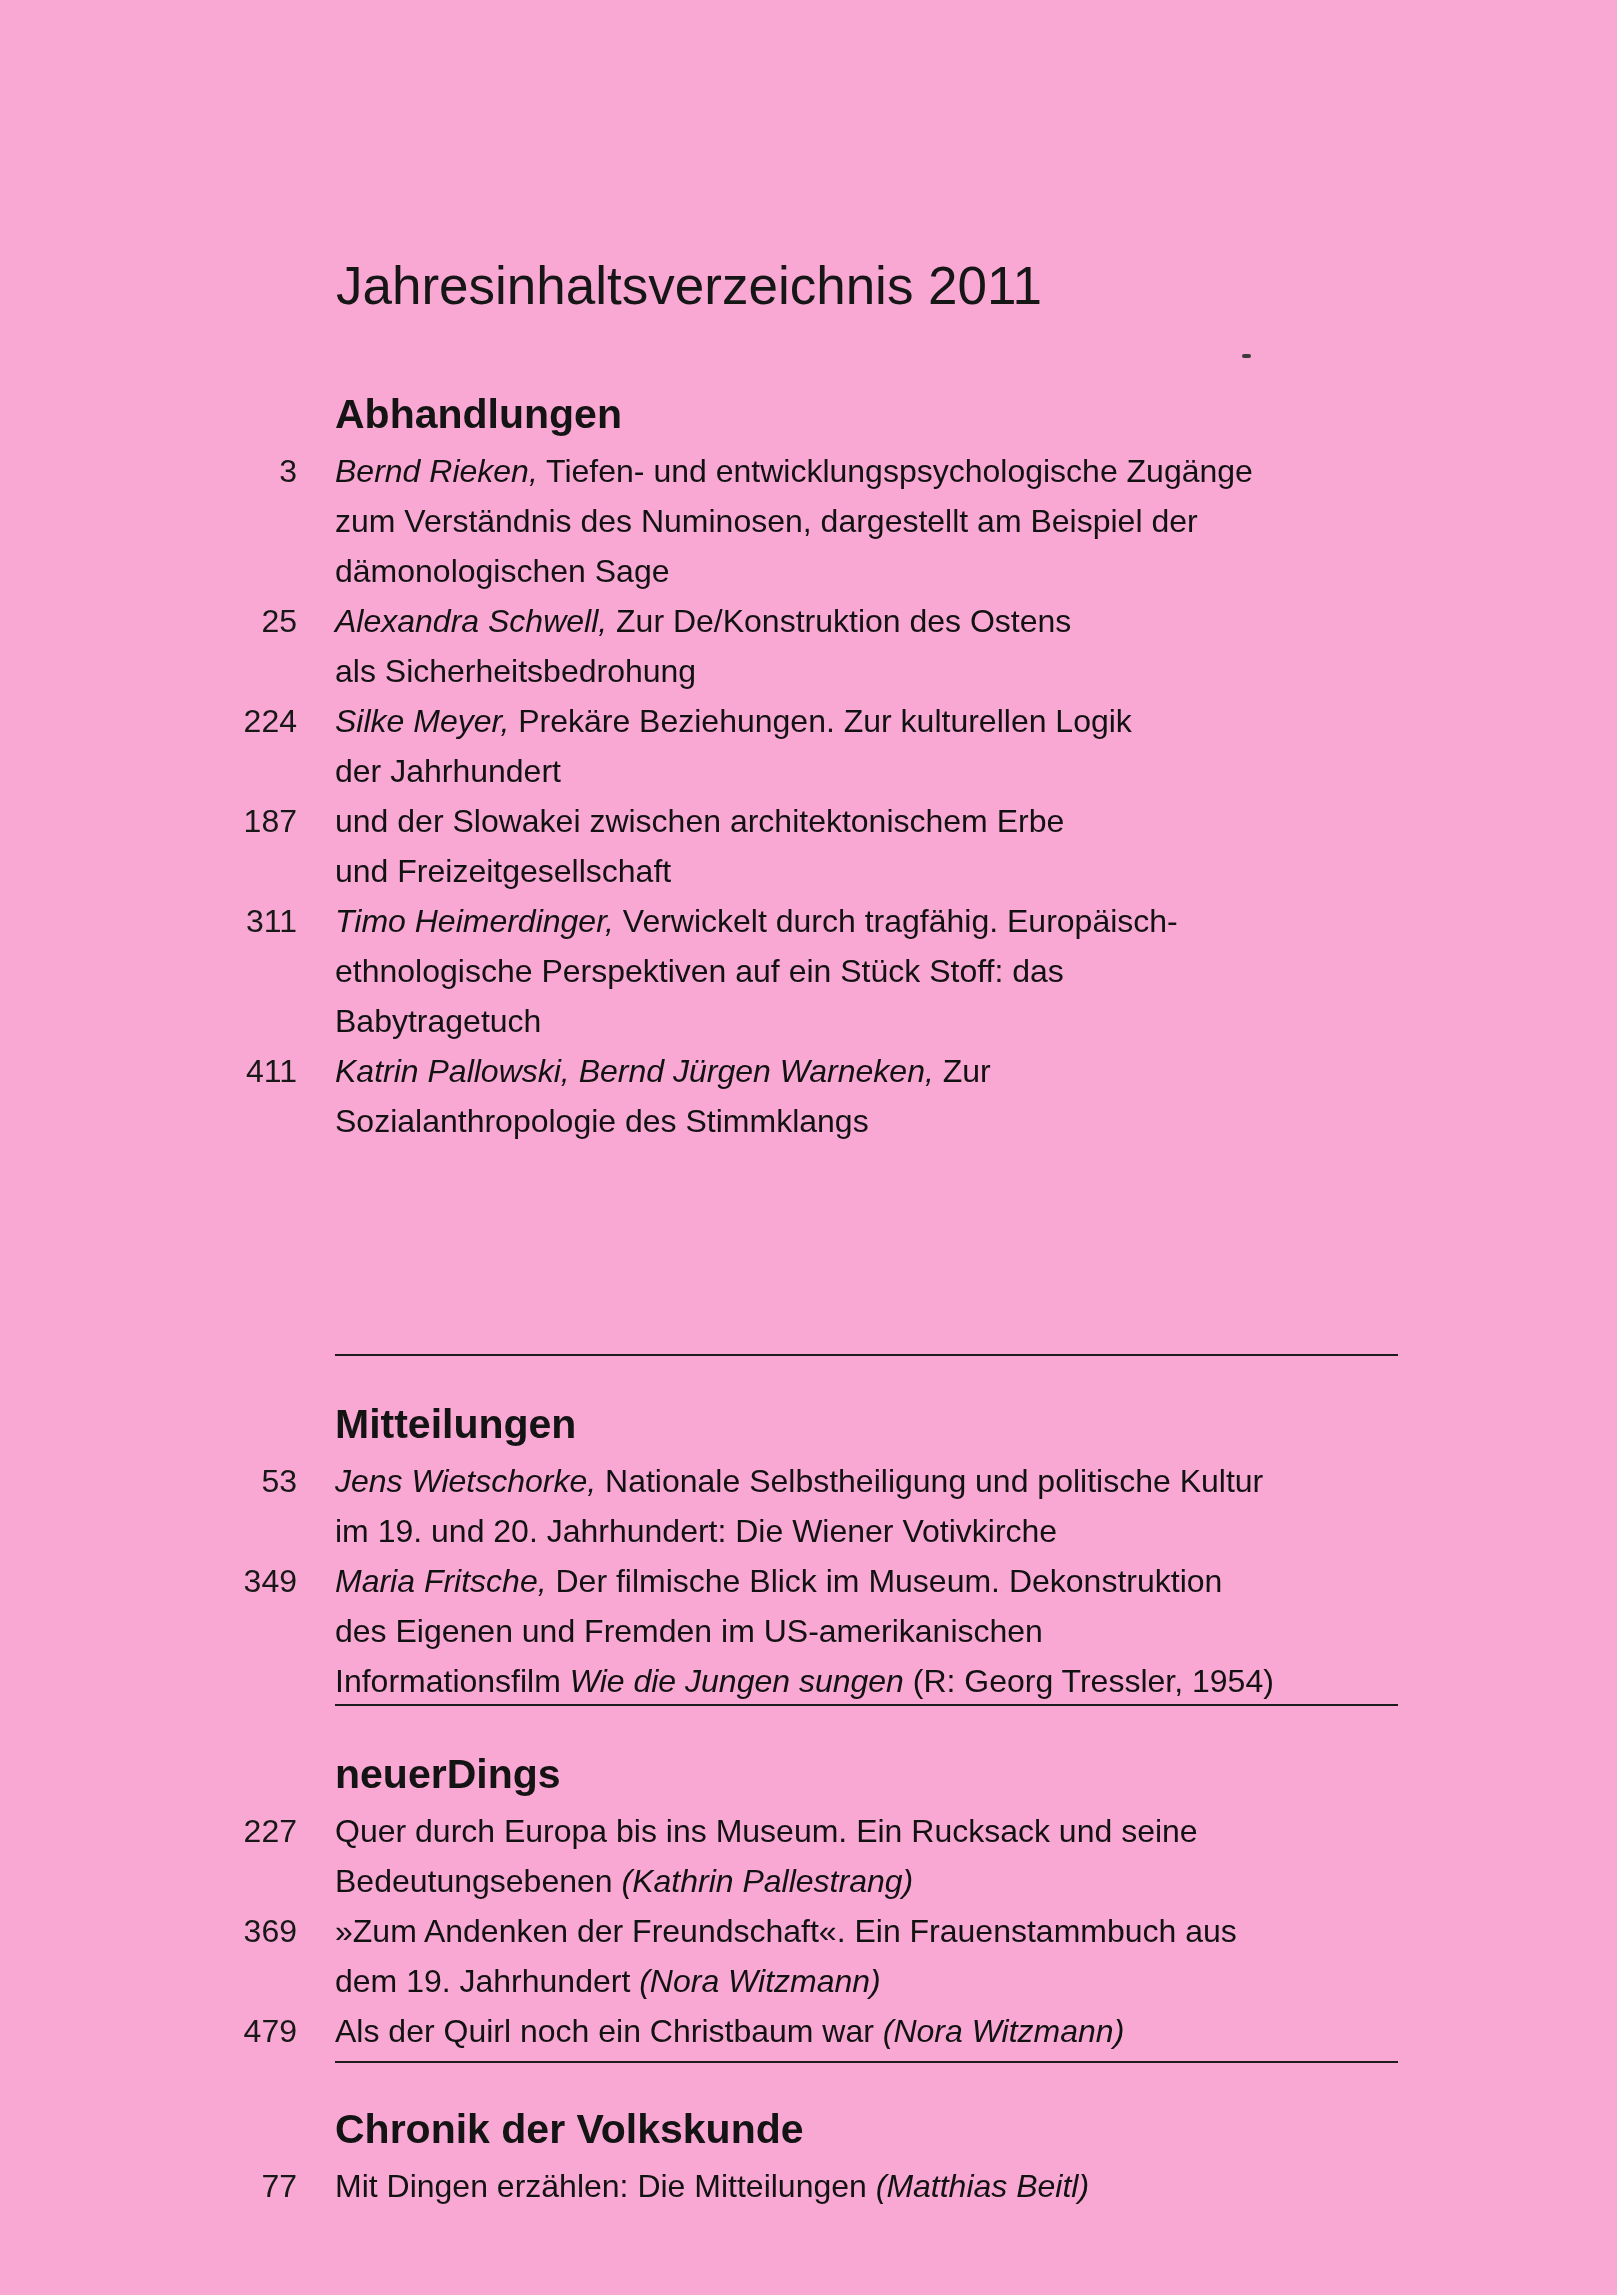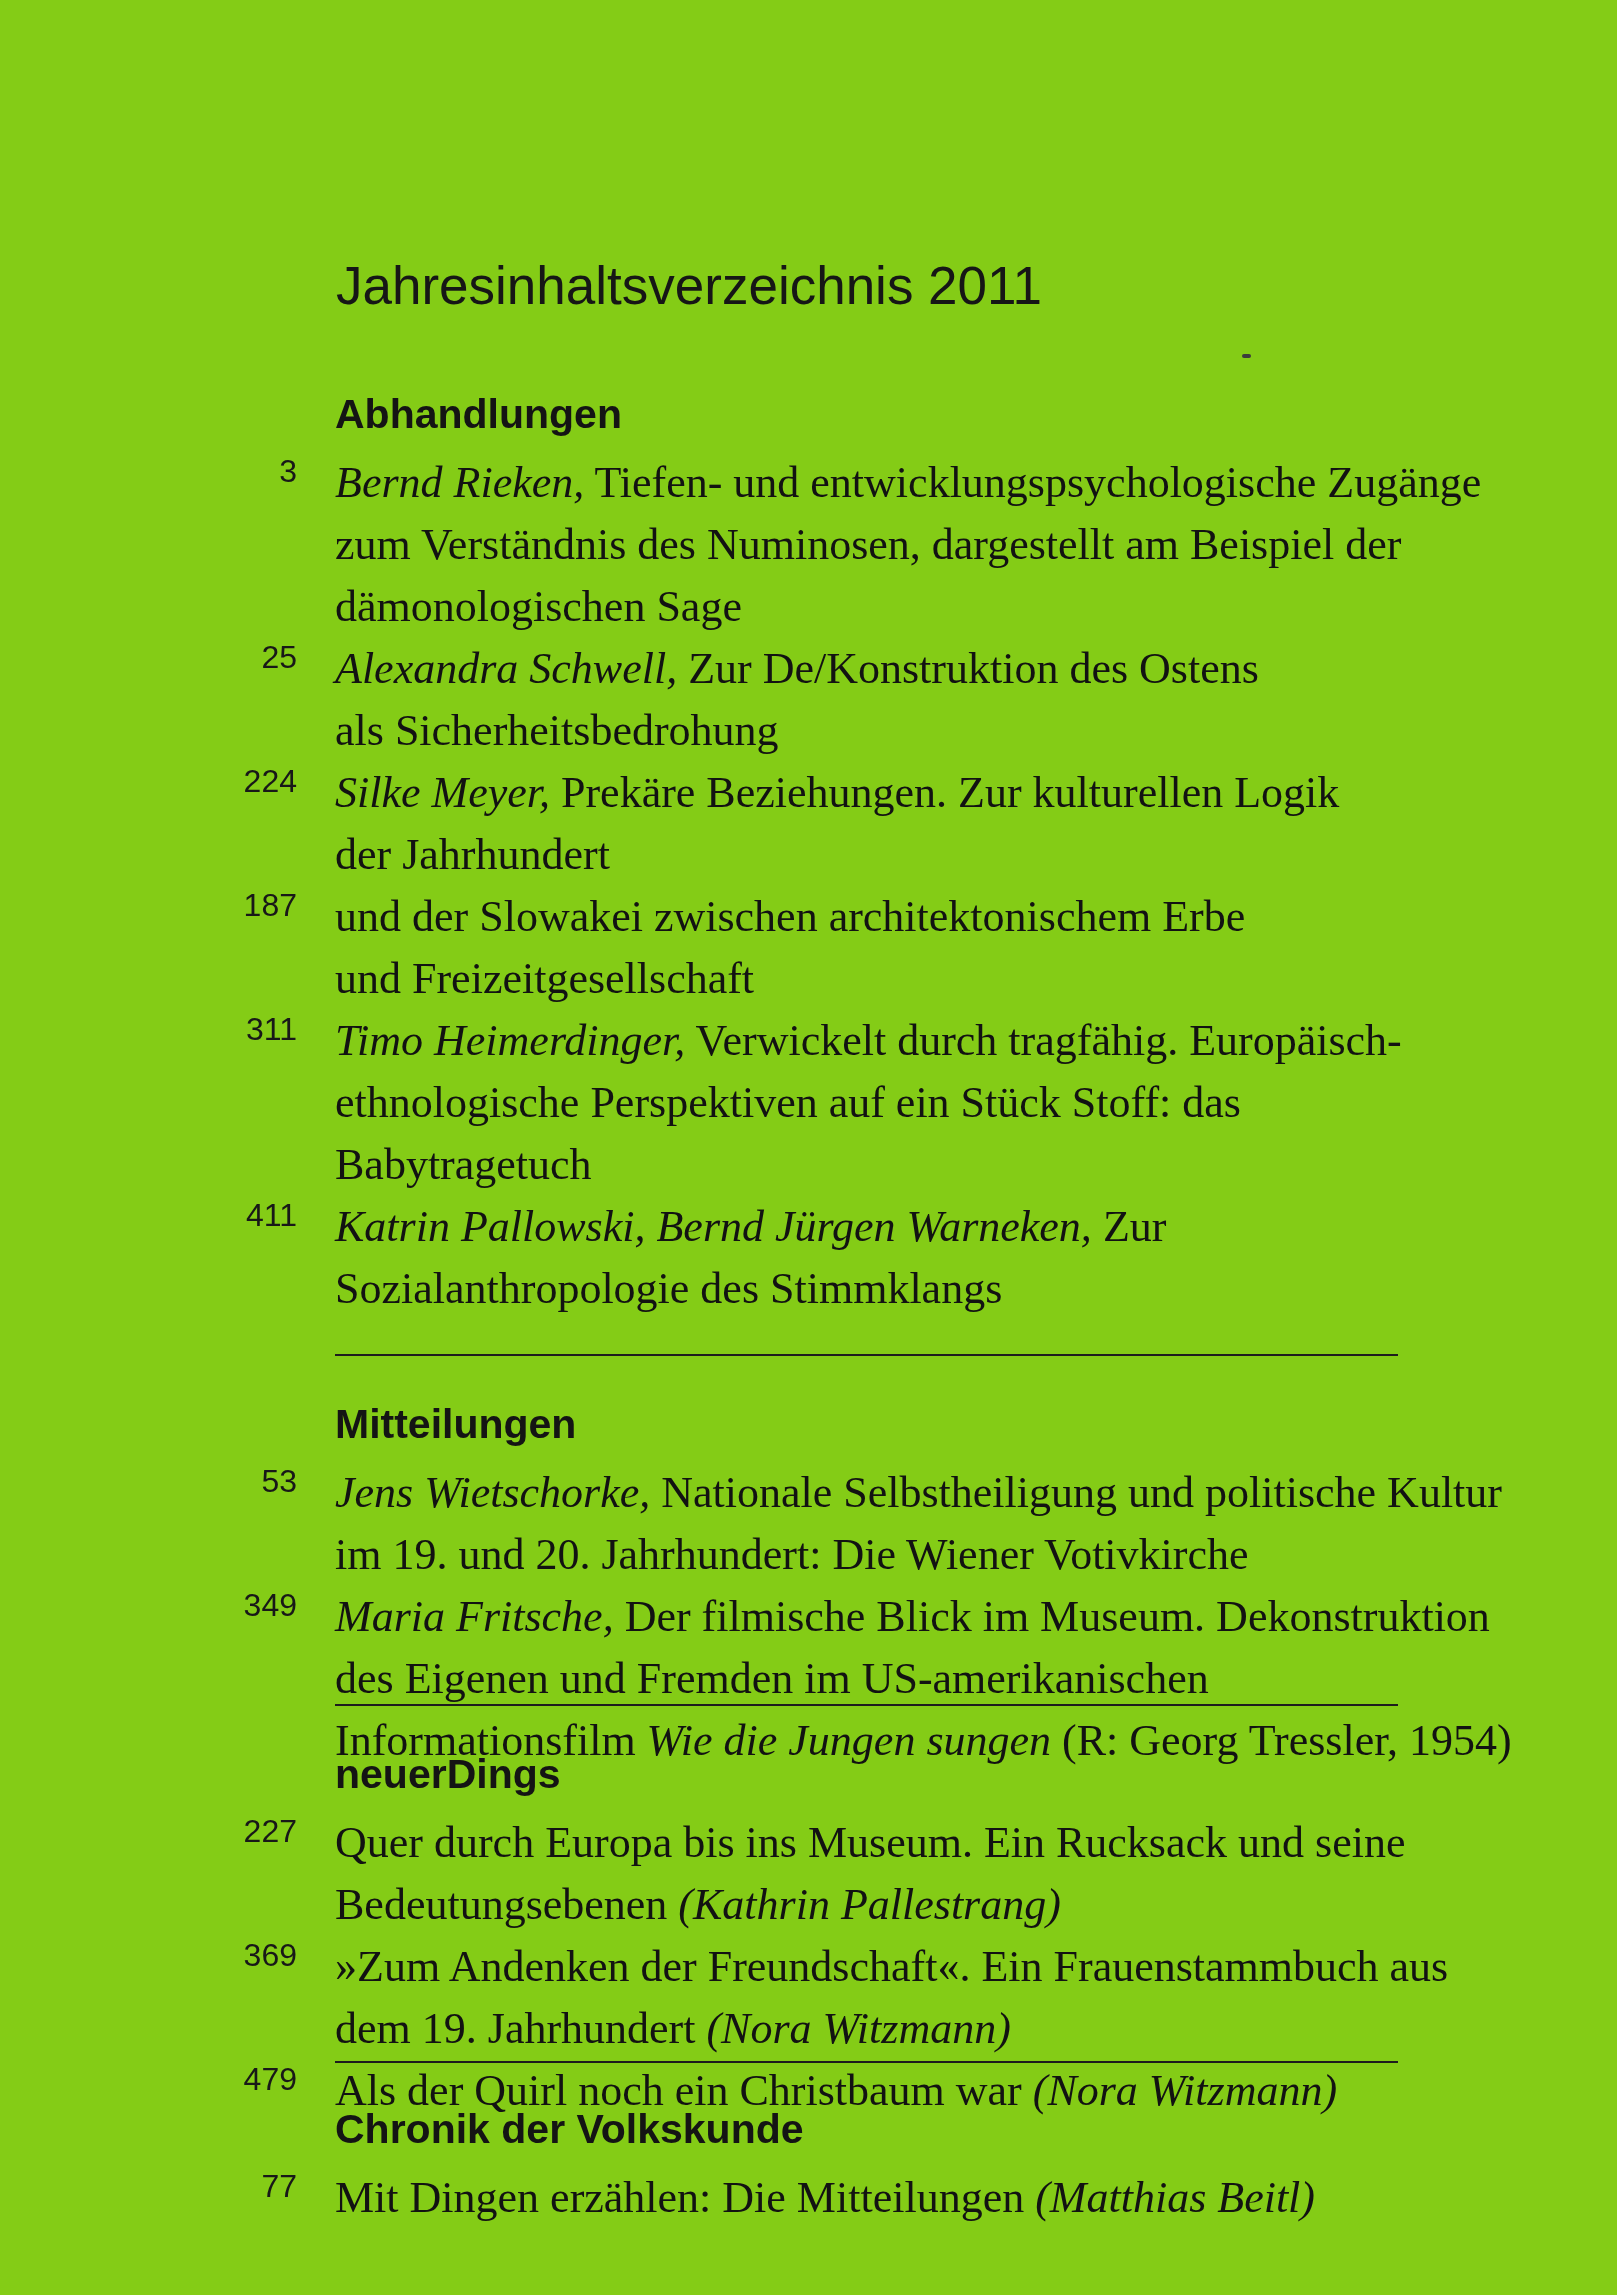--- a/index.html
+++ b/index.html
@@ -2,21 +2,21 @@
 <html style="font-size:13px"><head>
 <meta charset="utf-8">
 <style>
   html,body { margin:0; padding:0; }
   body {
     width:1617px; height:2295px;
     background:#ffffff;
     font-family:"Liberation Serif", serif;
     color:#111111;
   }
-  .page { position:relative; width:1617px; height:2295px; background:#84cc16; overflow:hidden; }
+  .page { position:relative; width:1617px; height:2295px; background:#f9a8d4; overflow:hidden; }
 
   .title {
     position:absolute; left:336px; top:257px; margin:0;
     font-family:"Liberation Sans", sans-serif;
     font-weight:400; font-size:53px; line-height:57px;
     letter-spacing:0px; color:#161616;
   }
 
   .speck {
     position:absolute; left:1242px; top:354px;
@@ -45,23 +45,23 @@
 
   .entry { display:flex; align-items:flex-start; }
   .num {
     flex:0 0 103px; text-align:right;
     font-family:"Liberation Sans", sans-serif;
     font-weight:400; font-size:32px; line-height:50px;
     color:#181818;
   }
   .lines { margin-left:38px; }
   .line {
-    font-family:Liberation Serif, serif;
-    font-size:44px; line-height:50px;
-    white-space:nowrap; color:#121212;margin-top:12px;
+    font-family:Liberation Sans, sans-serif;
+    font-size:32px; line-height:50px;
+    white-space:nowrap; color:#121212;
   }
   .it { font-style:italic; }
 </style>
 </head>
 <body>
 
 <div class="page">
   <h1 class="title">Jahresinhaltsverzeichnis 2011</h1>
   <div class="speck"></div>
 

